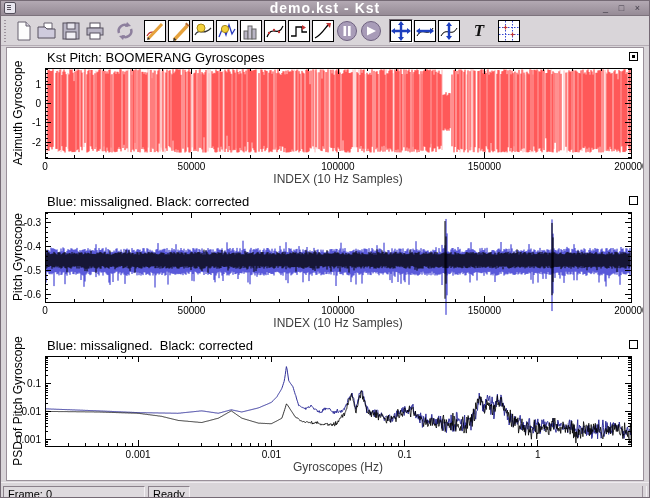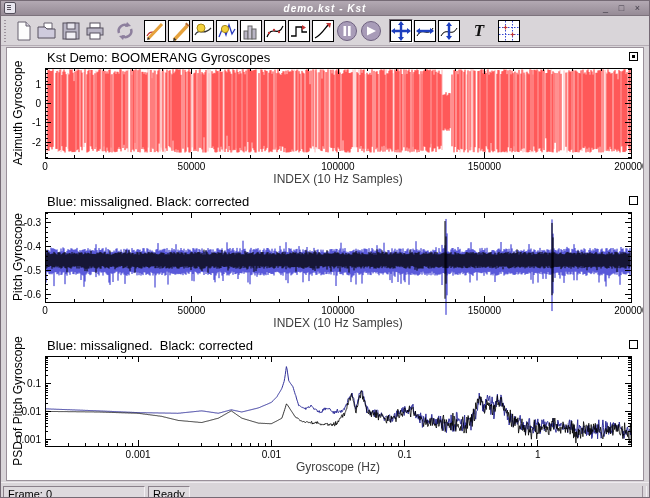--- a/index.html
+++ b/index.html
@@ -5,21 +5,21 @@
   html,body{margin:0;padding:0;background:#c9c4c9;font-family:"Liberation Sans",sans-serif;}
   .window{width:650px;height:498px;box-sizing:border-box;border:1px solid #756a75;
     background:#d9d5d9;position:relative;overflow:hidden;}
   
   .titlebar{height:14px;background:linear-gradient(#b3a9b3,#968b96);
     display:flex;align-items:center;position:relative;border-bottom:1px solid #7d737d;}
   .app-icon{width:10px;height:10px;margin-left:3px;background:#e9e6ef;border:1px solid #55505c;
     border-radius:2px;position:relative;}
   .app-icon:after{content:"";position:absolute;left:2px;top:2px;width:4px;height:1px;background:#55505c;box-shadow:0 2px 0 #55505c,0 4px 0 #55505c;}
   .win-title{position:absolute;left:0;right:0;text-align:center;color:#ffffff;
-    font-size:10px;font-style:italic;font-weight:bold;letter-spacing:1px;}
+    font-size:14px;font-weight:bold;letter-spacing:1px;}
   .win-controls{margin-left:auto;display:flex;gap:7px;padding-right:7px;z-index:2;}
   .win-btn{color:#3f3a46;font-size:9px;line-height:9px;width:9px;text-align:center;cursor:default;}
   
   .toolbar{height:27px;background:#d9d5d9;border-bottom:1px solid #b5adb5;
     display:flex;align-items:center;padding:1px 2px 1px 0;}
   .drag-handle{width:5px;height:22px;margin:0 3px 0 2px;
     background-image:repeating-linear-gradient(#9e949e 0 1px,transparent 1px 3px);
     background-size:2px 100%;background-repeat:repeat-y;background-position:1px 0;}
   .tb-btn{width:24px;height:24px;display:flex;align-items:center;justify-content:center;
     border:1px solid transparent;box-sizing:border-box;}
@@ -275,21 +275,21 @@
             <text x="331" y="122" text-anchor="middle" font-size="10" fill="#000" font-family="&quot;Liberation Sans&quot;,sans-serif">100000</text>
             <text x="477.5" y="122" text-anchor="middle" font-size="10" fill="#000" font-family="&quot;Liberation Sans&quot;,sans-serif">150000</text>
             <text x="624" y="122" text-anchor="middle" font-size="10" fill="#000" font-family="&quot;Liberation Sans&quot;,sans-serif">200000</text>
             <text x="34" y="40.43446088794926" text-anchor="end" font-size="10" fill="#000" font-family="&quot;Liberation Sans&quot;,sans-serif">1</text>
             <text x="34" y="59.461945031712474" text-anchor="end" font-size="10" fill="#000" font-family="&quot;Liberation Sans&quot;,sans-serif">0</text>
             <text x="34" y="78.48942917547569" text-anchor="end" font-size="10" fill="#000" font-family="&quot;Liberation Sans&quot;,sans-serif">-1</text>
             <text x="34" y="97.51691331923891" text-anchor="end" font-size="10" fill="#000" font-family="&quot;Liberation Sans&quot;,sans-serif">-2</text>
             <path d="M38 110V104M38 20V26M184.5 110V104M184.5 20V26M331 110V104M331 20V26M477.5 110V104M477.5 20V26M624 110V104M624 20V26M38 36.93446088794926H44M624 36.93446088794926H618M38 55.961945031712474H44M624 55.961945031712474H618M38 74.98942917547569H44M624 74.98942917547569H618M38 94.01691331923891H44M624 94.01691331923891H618" stroke="#000" stroke-width="1" fill="none" shape-rendering="crispEdges"></path>
             <path d="M67.3 110V107M67.3 20V23M96.6 110V107M96.6 20V23M125.89999999999999 110V107M125.89999999999999 20V23M155.2 110V107M155.2 20V23M213.79999999999998 110V107M213.79999999999998 20V23M243.1 110V107M243.1 20V23M272.4 110V107M272.4 20V23M301.7 110V107M301.7 20V23M360.3 110V107M360.3 20V23M389.59999999999997 110V107M389.59999999999997 20V23M418.90000000000003 110V107M418.90000000000003 20V23M448.2 110V107M448.2 20V23M506.8 110V107M506.8 20V23M536.0999999999999 110V107M536.0999999999999 20V23M565.4 110V107M565.4 20V23M594.6999999999999 110V107M594.6999999999999 20V23M38 109.23890063424948H41M624 109.23890063424948H621M38 105.43340380549684H41M624 105.43340380549684H621M38 101.62790697674419H41M624 101.62790697674419H621M38 97.82241014799155H41M624 97.82241014799155H621M38 90.21141649048626H41M624 90.21141649048626H621M38 86.4059196617336H41M624 86.4059196617336H621M38 82.60042283298097H41M624 82.60042283298097H621M38 78.79492600422833H41M624 78.79492600422833H621M38 71.18393234672304H41M624 71.18393234672304H621M38 67.3784355179704H41M624 67.3784355179704H621M38 63.57293868921775H41M624 63.57293868921775H621M38 59.76744186046512H41M624 59.76744186046512H621M38 52.15644820295982H41M624 52.15644820295982H621M38 48.35095137420719H41M624 48.35095137420719H621M38 44.54545454545455H41M624 44.54545454545455H621M38 40.739957716701895H41M624 40.739957716701895H621M38 33.128964059196605H41M624 33.128964059196605H621M38 29.323467230443967H41M624 29.323467230443967H621M38 25.51797040169133H41M624 25.51797040169133H621M38 21.71247357293869H41M624 21.71247357293869H621" stroke="#000" stroke-width="1" fill="none" shape-rendering="crispEdges"></path>
           </svg>
-        <div class="plot-title">Kst Demo: BOOMERANG Gyroscopes</div>
+        <div class="plot-title">Kst Pitch: BOOMERANG Gyroscopes</div>
         <div class="ylab">Azimuth Gyroscope</div>
         <div class="xlab">INDEX (10 Hz Samples)</div>
         <div class="zoombox focused"></div>
       </div>
 
       <div class="plot">
           <svg width="636" height="144" viewBox="0 0 636 144">
             <path d="M39 58.4V90.5M40 58.4V80.2M41 57.9V80.1M42 58.5V81.9M43 59.7V82.3M44 55.6V81.5M45 56.5V82.3M46 56.2V81.2M47 56.8V94.1M48 57.1V80.3M49 58.0V80.1M50 57.4V82.2M51 60.2V81.7M52 60.5V83.4M53 59.5V79.7M54 56.5V83.0M55 59.3V82.6M56 55.4V80.5M57 56.3V80.2M58 60.7V92.2M59 60.8V82.2M60 58.9V83.7M61 57.2V79.9M62 57.8V80.6M63 58.2V82.8M64 56.3V79.8M65 56.6V79.6M66 57.7V82.0M67 57.8V82.2M68 57.5V80.1M69 57.3V82.7M70 55.9V81.6M71 59.3V81.8M72 60.4V80.7M73 58.1V81.6M74 59.4V88.0M75 58.0V82.8M76 57.6V83.5M77 57.5V94.8M78 57.0V89.5M79 59.1V82.6M80 58.4V81.4M81 56.2V79.8M82 58.6V82.0M83 57.4V83.2M84 59.0V82.6M85 58.3V79.8M86 58.1V79.8M87 59.1V80.0M88 56.2V80.2M89 52.2V85.1M90 58.1V79.8M91 60.2V82.1M92 56.1V83.5M93 58.0V79.6M94 58.0V80.6M95 56.7V80.4M96 56.2V83.6M97 59.6V80.3M98 58.7V79.9M99 55.5V81.4M100 60.6V82.6M101 57.0V83.1M102 57.9V90.6M103 60.2V92.9M104 60.4V81.3M105 59.8V81.8M106 60.2V90.0M107 58.5V81.3M108 59.7V80.7M109 56.8V79.7M110 56.3V79.6M111 59.6V88.7M112 58.8V81.6M113 60.6V80.2M114 57.5V83.2M115 59.8V81.5M116 60.8V80.6M117 56.9V82.6M118 60.6V91.9M119 57.3V83.3M120 56.5V83.8M121 57.9V82.1M122 57.5V83.3M123 60.4V80.1M124 60.8V79.9M125 56.1V82.0M126 58.3V80.2M127 57.9V81.1M128 59.8V80.3M129 59.3V80.2M130 57.6V83.4M131 57.0V80.6M132 58.1V83.2M133 57.6V81.2M134 60.1V83.6M135 59.0V81.9M136 56.2V83.1M137 56.2V80.2M138 59.5V80.5M139 60.8V82.9M140 56.2V82.1M141 56.8V81.7M142 59.9V82.8M143 57.7V83.6M144 59.5V79.9M145 58.5V81.0M146 59.7V83.5M147 60.2V81.6M148 60.6V95.5M149 57.6V83.3M150 57.1V81.7M151 51.1V81.2M152 59.1V82.6M153 57.8V81.7M154 58.7V80.4M155 57.7V83.0M156 57.4V81.4M157 56.8V80.8M158 56.8V83.7M159 59.8V83.0M160 56.1V79.6M161 60.3V92.6M162 57.9V80.5M163 60.3V83.3M164 58.4V81.4M165 56.2V81.4M166 58.5V81.9M167 57.0V81.8M168 58.4V82.7M169 52.2V82.4M170 60.6V81.7M171 57.6V82.2M172 59.1V81.8M173 58.2V82.1M174 56.0V82.4M175 58.0V81.4M176 58.8V83.2M177 56.7V80.9M178 60.3V82.1M179 58.2V82.8M180 59.8V79.8M181 56.8V81.3M182 57.7V81.8M183 57.7V79.8M184 58.9V79.7M185 59.7V88.8M186 56.1V82.0M187 56.5V89.3M188 58.2V79.6M189 56.5V80.1M190 56.4V81.2M191 60.3V82.5M192 57.0V81.1M193 57.8V81.5M194 60.1V79.8M195 56.4V79.9M196 58.7V80.2M197 59.7V83.0M198 59.6V79.7M199 58.2V82.0M200 59.3V79.9M201 56.1V82.8M202 57.9V82.0M203 57.4V82.0M204 57.4V83.0M205 60.7V80.9M206 57.4V81.2M207 60.2V87.9M208 59.3V90.3M209 60.1V83.5M210 56.5V81.4M211 56.2V80.1M212 57.6V86.2M213 57.8V79.7M214 57.8V80.7M215 56.3V83.6M216 60.8V89.0M217 59.4V82.0M218 58.3V79.9M219 60.5V80.7M220 50.3V83.4M221 56.8V82.6M222 57.3V83.5M223 56.0V81.9M224 59.1V80.9M225 57.4V79.6M226 56.0V82.8M227 58.3V80.1M228 60.5V82.1M229 58.9V82.0M230 55.9V81.0M231 59.7V87.0M232 59.4V82.8M233 56.3V81.0M234 60.7V81.2M235 58.2V81.3M236 48.7V79.7M237 57.1V81.8M238 56.7V80.3M239 59.4V80.4M240 60.8V80.5M241 59.9V90.5M242 60.7V80.4M243 57.6V92.3M244 55.9V83.2M245 60.5V82.7M246 57.7V80.1M247 57.1V81.4M248 57.8V83.5M249 56.6V81.1M250 57.2V84.8M251 56.1V82.7M252 59.3V80.8M253 57.8V83.2M254 60.1V82.8M255 60.4V81.2M256 58.1V82.6M257 56.5V83.6M258 59.7V82.3M259 57.8V83.2M260 56.0V80.1M261 56.0V82.9M262 57.4V81.0M263 58.6V80.9M264 59.8V82.0M265 56.7V81.9M266 60.9V81.9M267 58.7V83.5M268 56.5V80.1M269 59.1V80.2M270 60.5V79.6M271 60.9V80.0M272 59.3V80.6M273 53.9V81.5M274 57.5V83.1M275 60.1V81.4M276 59.5V83.7M277 56.6V80.3M278 59.1V80.3M279 50.2V88.2M280 59.9V81.6M281 60.4V91.2M282 56.0V81.4M283 57.0V80.5M284 56.5V83.4M285 58.8V82.5M286 60.9V81.5M287 57.6V80.3M288 58.8V80.7M289 57.2V81.1M290 56.9V82.9M291 60.6V79.9M292 54.1V79.8M293 57.6V80.5M294 59.9V80.2M295 60.2V79.6M296 57.4V90.3M297 59.6V81.0M298 58.0V81.6M299 58.9V83.0M300 55.0V80.9M301 59.1V80.2M302 60.9V89.1M303 58.4V82.6M304 60.6V81.7M305 59.0V83.7M306 59.9V80.9M307 55.9V79.8M308 59.1V80.8M309 60.8V82.9M310 57.9V82.7M311 57.4V79.6M312 60.2V81.7M313 60.5V80.8M314 57.6V83.3M315 59.6V82.5M316 57.7V82.4M317 60.2V82.7M318 60.7V79.9M319 60.1V82.1M320 59.2V81.9M321 59.2V80.1M322 60.4V82.2M323 57.3V80.6M324 57.2V82.5M325 57.0V79.9M326 59.1V80.1M327 57.3V83.3M328 58.9V79.6M329 56.9V94.0M330 57.0V83.6M331 61.0V80.1M332 58.2V79.7M333 56.5V81.9M334 50.7V82.2M335 59.7V81.7M336 56.5V83.2M337 58.9V80.7M338 56.1V80.4M339 59.5V80.4M340 60.8V82.6M341 59.8V83.1M342 60.9V83.4M343 59.1V82.3M344 59.5V90.1M345 59.0V85.4M346 58.3V83.7M347 57.7V83.3M348 60.0V81.1M349 56.7V92.5M350 58.9V80.4M351 57.5V81.1M352 58.6V82.7M353 58.1V82.5M354 59.3V81.6M355 57.3V91.6M356 59.9V83.1M357 56.6V80.6M358 56.6V79.6M359 56.9V81.0M360 57.2V80.7M361 60.5V82.7M362 56.2V80.7M363 60.8V82.8M364 59.0V83.1M365 56.0V79.9M366 57.4V81.4M367 59.8V80.2M368 58.5V80.0M369 59.3V81.3M370 53.2V80.0M371 58.2V81.8M372 56.6V83.3M373 56.6V80.9M374 57.2V81.6M375 60.4V81.2M376 59.5V82.6M377 50.7V81.1M378 59.5V80.0M379 61.0V81.1M380 60.7V82.2M381 58.0V82.4M382 58.3V80.4M383 60.3V88.1M384 60.5V81.9M385 56.3V90.9M386 60.1V79.6M387 58.6V83.7M388 56.7V84.8M389 60.0V79.9M390 57.8V80.2M391 60.2V90.0M392 56.6V81.2M393 56.7V82.7M394 56.8V91.8M395 60.0V82.1M396 56.4V81.4M397 61.0V88.4M398 59.1V90.2M399 59.2V82.8M400 57.4V80.1M401 56.4V82.4M402 60.7V92.8M403 59.6V82.5M404 57.1V83.0M405 60.4V81.3M406 56.6V82.7M407 57.8V82.0M408 58.3V83.2M409 49.2V81.9M410 57.3V83.2M411 59.1V83.7M412 57.8V83.0M413 59.0V82.2M414 56.2V80.3M415 60.3V82.7M416 57.4V79.7M417 57.2V81.5M418 58.5V83.0M419 59.4V81.6M420 58.8V83.6M421 58.4V81.4M422 60.0V82.8M423 60.4V80.9M424 58.9V83.3M425 60.6V79.6M426 57.7V82.6M427 58.7V81.0M428 58.1V83.5M429 55.2V82.4M430 60.9V83.5M431 61.0V82.7M432 56.1V82.4M433 59.7V82.6M434 60.8V81.8M435 52.9V93.0M436 56.7V81.0M437 56.1V81.1M438 53.3V82.0M439 59.7V81.3M440 60.3V83.4M441 59.4V81.3M442 59.9V82.2M443 60.7V82.0M444 57.5V80.9M445 56.1V79.7M446 56.0V83.7M447 58.3V80.5M448 56.9V82.5M449 58.3V82.2M450 59.0V82.4M451 55.0V82.9M452 57.9V81.3M453 56.8V82.5M454 60.8V81.1M455 59.6V79.9M456 60.2V82.1M457 59.9V80.9M458 59.7V83.4M459 58.2V83.2M460 58.0V80.9M461 56.5V80.2M462 56.2V81.6M463 57.7V90.5M464 50.2V82.0M465 57.3V83.0M466 57.2V83.9M467 58.1V80.9M468 58.7V80.5M469 59.9V80.0M470 60.5V88.5M471 60.8V80.3M472 60.5V80.6M473 56.3V80.7M474 58.7V81.2M475 55.9V81.1M476 58.1V80.4M477 58.1V83.8M478 56.3V80.1M479 60.3V81.4M480 55.8V82.5M481 60.9V79.8M482 60.3V80.1M483 60.6V79.7M484 59.9V83.2M485 58.3V82.0M486 58.0V83.4M487 58.4V81.6M488 59.2V90.0M489 61.0V83.5M490 58.2V83.4M491 56.9V83.1M492 56.5V82.5M493 57.7V80.3M494 50.0V81.9M495 59.7V79.6M496 59.2V80.2M497 57.1V83.6M498 57.7V82.6M499 56.6V81.7M500 57.0V82.4M501 59.6V82.2M502 56.8V80.6M503 59.3V81.7M504 52.3V81.4M505 56.4V81.3M506 61.0V82.6M507 59.1V82.8M508 61.0V82.9M509 58.2V82.1M510 61.0V80.1M511 58.0V82.5M512 58.9V81.7M513 59.8V80.4M514 58.3V82.3M515 58.9V82.4M516 58.8V81.1M517 57.5V80.8M518 60.1V82.8M519 59.0V81.9M520 59.5V81.8M521 57.6V81.8M522 52.1V80.5M523 57.7V81.3M524 56.5V87.8M525 60.0V79.9M526 59.3V91.7M527 57.4V83.0M528 58.0V81.1M529 60.3V80.8M530 59.5V81.4M531 58.3V90.6M532 59.6V80.9M533 55.9V82.0M534 60.3V79.9M535 58.1V82.3M536 58.8V86.9M537 57.9V81.4M538 58.7V81.7M539 60.4V86.9M540 57.3V82.1M541 57.6V80.0M542 57.9V82.6M543 59.7V82.7M544 57.5V82.7M545 60.2V82.0M546 59.1V80.9M547 56.4V81.6M548 58.1V85.9M549 58.2V81.0M550 59.4V80.2M551 57.5V80.8M552 56.3V83.0M553 60.3V86.6M554 57.1V80.3M555 58.0V83.3M556 59.7V83.7M557 57.0V90.9M558 58.8V83.8M559 56.8V79.7M560 54.9V81.8M561 56.2V82.6M562 56.5V79.9M563 60.5V82.5M564 60.8V82.1M565 56.9V79.8M566 57.4V82.6M567 52.2V88.3M568 56.0V79.7M569 58.7V79.7M570 59.4V88.3M571 57.8V82.5M572 59.1V80.9M573 61.0V82.0M574 57.7V79.6M575 57.7V79.8M576 59.1V82.7M577 56.3V81.9M578 57.2V81.9M579 61.0V83.8M580 60.2V83.3M581 60.8V80.5M582 58.0V80.5M583 56.2V81.2M584 58.4V82.1M585 59.4V81.2M586 57.4V79.6M587 58.7V82.2M588 56.0V80.3M589 57.3V81.2M590 56.6V80.1M591 57.0V82.7M592 61.0V90.5M593 59.8V83.5M594 57.4V82.4M595 56.5V83.2M596 59.1V81.7M597 59.9V81.7M598 59.5V89.5M599 56.3V94.5M600 56.2V82.9M601 59.0V83.4M602 57.9V86.3M603 57.0V83.8M604 56.0V82.8M605 59.9V82.2M606 56.0V81.4M607 57.8V81.5M608 57.3V82.5M609 58.7V80.6M610 56.7V82.8M611 60.8V79.9M612 60.4V84.4M613 59.0V92.8M614 55.0V83.1M615 57.0V79.8M616 56.4V81.7M617 59.6V82.2M618 59.9V82.2M619 56.3V82.5M620 56.5V81.5M621 60.3V80.5M622 57.9V81.2M623 56.0V83.8M439 26.939473684210526V122.86052631578946M440 41.386842105263156V103.32105263157892M545 27.41315789473684V119.07105263157895M546 41.62368421052631V101.42631578947368" stroke="#2323cc" stroke-width="1" fill="none"></path>
             <path d="M39 62.4V76.8M40 57.8V75.7M41 60.3V74.8M42 60.6V75.0M43 62.2V73.9M44 62.1V74.1M45 61.7V76.7M46 61.6V75.0M47 59.9V75.5M48 60.8V75.2M49 61.9V73.9M50 62.6V75.3M51 60.5V74.2M52 60.1V75.6M53 60.6V75.4M54 62.5V76.6M55 61.9V75.9M56 61.1V74.4M57 60.3V74.6M58 60.0V76.0M59 62.7V76.4M60 61.4V80.4M61 62.2V75.2M62 61.2V75.4M63 61.1V75.9M64 62.2V76.6M65 60.1V75.3M66 61.9V74.0M67 60.7V74.8M68 61.4V74.3M69 61.8V74.4M70 61.3V76.5M71 62.4V74.0M72 60.3V76.6M73 61.0V74.0M74 60.4V75.5M75 60.7V75.6M76 62.4V75.2M77 62.0V76.4M78 60.4V79.1M79 61.4V76.8M80 61.5V79.3M81 60.7V76.6M82 61.2V76.5M83 61.9V74.5M84 58.7V76.3M85 62.0V75.6M86 61.8V74.4M87 62.1V75.6M88 61.9V76.2M89 62.2V80.8M90 60.7V76.6M91 61.4V75.7M92 60.8V74.9M93 59.9V76.5M94 60.3V76.7M95 60.9V74.1M96 61.8V74.1M97 60.6V74.9M98 60.0V76.3M99 62.3V75.5M100 62.1V75.1M101 61.8V76.0M102 62.4V76.6M103 58.6V74.7M104 62.7V75.0M105 62.6V74.8M106 61.7V74.1M107 61.9V74.8M108 61.0V77.3M109 60.9V75.9M110 61.3V75.3M111 60.4V75.3M112 60.5V74.2M113 60.3V74.8M114 59.9V73.9M115 62.2V74.0M116 61.2V76.3M117 60.8V76.0M118 60.5V74.9M119 58.0V75.5M120 61.8V73.9M121 60.8V76.2M122 58.3V76.6M123 60.4V78.9M124 62.2V75.8M125 60.9V74.6M126 61.0V74.5M127 62.5V75.0M128 61.7V80.7M129 62.3V76.4M130 60.1V75.1M131 60.4V75.0M132 62.7V76.2M133 60.1V75.8M134 60.3V76.6M135 61.7V76.3M136 61.9V74.5M137 61.6V75.4M138 60.8V75.3M139 61.4V74.2M140 61.8V74.9M141 60.4V75.0M142 59.9V76.2M143 61.3V75.2M144 60.5V74.6M145 60.3V74.1M146 60.9V74.5M147 61.9V74.0M148 60.7V76.2M149 62.2V76.1M150 61.9V74.0M151 62.7V76.1M152 62.1V74.8M153 61.6V76.6M154 60.4V74.3M155 60.7V76.4M156 60.7V76.0M157 61.1V75.2M158 62.6V74.1M159 62.1V76.4M160 62.6V76.1M161 61.2V75.6M162 62.5V76.6M163 60.3V76.2M164 60.1V75.1M165 60.7V76.6M166 61.6V74.4M167 60.1V75.3M168 61.1V74.4M169 62.2V74.9M170 60.3V76.3M171 60.4V76.6M172 60.5V76.5M173 62.0V75.3M174 60.4V74.9M175 60.5V74.8M176 61.3V74.6M177 62.7V76.5M178 60.7V74.3M179 60.7V75.7M180 62.3V74.1M181 61.9V75.8M182 62.4V74.9M183 61.4V75.2M184 60.2V78.0M185 60.1V75.0M186 61.3V73.8M187 61.8V75.7M188 60.1V76.5M189 61.3V76.4M190 60.6V76.2M191 60.0V74.2M192 60.1V74.9M193 60.5V76.7M194 62.1V77.6M195 61.0V79.0M196 62.6V76.6M197 57.6V76.4M198 62.5V76.2M199 58.4V74.6M200 60.1V74.2M201 61.6V80.8M202 62.6V75.7M203 62.5V76.5M204 62.1V75.6M205 60.4V74.2M206 61.1V74.4M207 60.4V75.8M208 61.0V75.6M209 61.0V74.6M210 62.0V76.7M211 60.2V75.3M212 60.8V76.6M213 60.6V76.2M214 61.0V76.0M215 58.0V74.0M216 62.5V74.6M217 61.2V75.0M218 59.6V75.0M219 60.5V74.5M220 62.2V74.7M221 62.4V78.5M222 60.5V76.5M223 62.0V74.0M224 62.0V75.2M225 61.1V74.7M226 60.9V75.7M227 60.7V75.9M228 62.5V75.2M229 60.7V76.7M230 61.6V75.6M231 60.5V76.4M232 61.3V74.7M233 60.5V77.1M234 62.2V76.4M235 62.5V75.7M236 62.1V74.0M237 62.6V76.0M238 59.2V74.8M239 61.1V75.9M240 60.0V77.5M241 62.0V76.7M242 61.2V74.6M243 61.6V73.9M244 60.9V76.5M245 61.1V74.6M246 60.0V76.2M247 62.7V79.8M248 62.2V73.9M249 61.5V79.1M250 60.5V76.5M251 60.1V74.2M252 61.4V75.9M253 62.0V76.1M254 60.3V74.1M255 60.0V75.3M256 60.1V74.4M257 62.4V76.6M258 62.7V74.9M259 61.6V74.0M260 60.3V76.3M261 60.2V74.4M262 62.3V75.9M263 61.0V75.5M264 62.3V75.3M265 61.6V74.7M266 61.5V75.9M267 61.3V76.7M268 62.4V76.0M269 62.6V74.5M270 59.9V73.9M271 61.3V75.8M272 61.1V74.2M273 61.8V74.4M274 62.3V74.1M275 60.8V76.3M276 59.9V76.2M277 62.0V75.1M278 60.2V73.9M279 62.6V77.3M280 62.2V73.9M281 61.9V75.6M282 62.1V75.3M283 60.6V76.4M284 61.2V75.3M285 61.5V75.0M286 59.9V75.2M287 60.5V75.1M288 60.9V75.0M289 60.3V79.7M290 62.2V74.9M291 61.2V74.9M292 61.7V75.8M293 60.0V74.8M294 62.4V75.7M295 60.9V76.0M296 61.8V76.7M297 62.4V76.6M298 60.9V75.3M299 57.8V75.9M300 60.4V75.2M301 62.3V75.3M302 59.9V74.2M303 60.5V75.9M304 60.6V76.1M305 61.5V76.4M306 61.6V78.0M307 60.2V76.5M308 58.3V78.9M309 60.1V73.9M310 62.5V76.6M311 61.4V76.4M312 60.1V76.3M313 61.2V74.3M314 62.3V74.0M315 62.6V74.2M316 62.6V75.5M317 61.4V75.1M318 61.2V74.6M319 61.6V74.4M320 58.1V77.6M321 61.4V74.3M322 61.5V74.2M323 61.8V75.8M324 61.6V79.6M325 61.9V74.0M326 61.3V74.9M327 61.3V76.5M328 59.9V75.4M329 61.2V74.6M330 60.5V73.9M331 60.4V76.3M332 61.3V74.1M333 62.3V79.7M334 62.1V74.2M335 61.6V75.5M336 60.7V75.2M337 62.2V74.7M338 62.7V76.2M339 61.0V74.4M340 62.6V76.5M341 61.7V76.4M342 61.6V80.6M343 62.4V74.0M344 62.7V74.4M345 62.5V75.7M346 60.6V74.8M347 60.5V78.4M348 60.5V75.5M349 58.9V76.3M350 60.8V74.7M351 62.0V75.3M352 60.3V74.3M353 61.7V75.2M354 62.6V76.5M355 60.7V75.3M356 61.4V74.1M357 62.2V76.4M358 62.2V75.0M359 62.4V74.1M360 62.4V75.4M361 62.4V74.3M362 60.1V74.3M363 61.2V76.5M364 59.9V75.0M365 62.0V74.8M366 60.8V74.8M367 62.7V76.5M368 61.0V76.2M369 62.7V76.7M370 57.3V75.5M371 60.3V75.8M372 60.3V76.3M373 61.3V75.3M374 61.4V73.9M375 58.3V76.2M376 60.0V74.8M377 62.0V74.0M378 60.8V75.5M379 59.9V74.0M380 60.4V76.2M381 62.3V75.3M382 62.6V75.8M383 61.5V76.6M384 60.3V76.2M385 62.4V75.0M386 61.4V76.6M387 61.3V76.2M388 60.2V76.3M389 59.7V73.9M390 61.7V74.5M391 61.4V74.5M392 61.7V74.4M393 60.3V75.2M394 60.8V73.9M395 61.6V75.2M396 62.6V74.7M397 61.1V76.0M398 61.6V76.3M399 62.5V76.6M400 62.0V75.6M401 62.3V74.6M402 61.9V76.3M403 57.6V76.5M404 61.0V74.2M405 59.9V73.9M406 61.4V74.1M407 62.7V74.9M408 60.6V77.8M409 60.9V75.5M410 61.0V78.7M411 60.5V76.6M412 59.9V76.5M413 62.7V76.3M414 62.7V76.4M415 62.1V76.4M416 61.6V76.5M417 60.7V74.2M418 62.0V74.1M419 60.2V74.9M420 62.0V74.5M421 61.4V75.9M422 61.6V76.6M423 60.7V74.6M424 60.2V76.4M425 60.4V75.7M426 62.3V75.5M427 61.5V76.2M428 60.0V75.3M429 62.3V74.5M430 60.0V75.0M431 62.5V75.5M432 62.2V75.7M433 62.5V75.3M434 61.9V74.9M435 61.3V74.4M436 61.2V75.9M437 60.4V75.5M438 61.7V76.2M439 60.6V76.0M440 61.9V76.2M441 61.6V76.1M442 61.7V74.7M443 61.4V73.9M444 60.2V76.0M445 62.4V74.7M446 62.4V74.5M447 62.6V76.3M448 60.1V75.4M449 60.8V75.8M450 62.3V74.7M451 61.0V75.3M452 61.7V75.5M453 61.9V75.3M454 62.3V75.7M455 62.4V76.3M456 62.2V75.8M457 62.5V73.9M458 61.8V75.4M459 60.4V76.0M460 60.0V76.2M461 61.2V75.9M462 60.5V74.9M463 61.5V75.6M464 60.2V73.9M465 61.3V75.0M466 60.0V75.3M467 61.3V75.6M468 61.3V76.3M469 61.0V73.9M470 61.4V75.8M471 62.7V75.9M472 60.0V74.5M473 62.4V75.9M474 60.6V74.5M475 62.6V75.5M476 60.0V75.4M477 60.7V74.8M478 60.8V75.6M479 61.9V75.7M480 62.0V74.9M481 61.5V74.5M482 60.7V74.6M483 60.6V76.0M484 60.1V74.6M485 62.3V76.2M486 62.4V75.6M487 62.4V75.7M488 60.6V74.9M489 62.7V76.7M490 62.5V73.9M491 60.8V75.9M492 59.9V75.0M493 61.8V74.0M494 61.1V75.1M495 61.1V74.1M496 61.8V77.3M497 61.0V74.1M498 60.9V75.0M499 60.2V74.0M500 61.2V74.9M501 59.9V75.9M502 62.2V76.6M503 60.8V75.9M504 61.3V76.1M505 61.9V75.1M506 61.0V75.4M507 60.2V74.2M508 61.6V76.2M509 61.0V75.2M510 57.3V75.3M511 59.9V74.2M512 62.5V75.1M513 60.3V75.8M514 59.9V75.2M515 62.2V74.5M516 61.0V75.4M517 60.4V74.8M518 60.0V76.4M519 61.2V75.3M520 62.4V75.6M521 61.2V74.6M522 60.3V74.3M523 61.0V75.9M524 60.6V74.5M525 62.7V75.4M526 60.1V74.3M527 61.6V76.2M528 62.2V74.4M529 62.2V74.4M530 62.1V75.2M531 60.5V75.8M532 60.9V75.8M533 59.9V76.3M534 62.0V75.3M535 60.0V74.0M536 62.1V75.4M537 61.1V76.5M538 60.3V76.1M539 60.6V74.3M540 60.8V74.7M541 62.5V76.0M542 60.8V73.9M543 60.9V75.6M544 61.6V76.4M545 60.5V76.0M546 60.9V75.7M547 60.2V75.2M548 60.6V74.7M549 61.7V75.0M550 61.5V74.9M551 62.4V74.9M552 61.9V74.7M553 61.0V74.6M554 60.5V77.1M555 62.1V75.8M556 62.0V74.9M557 62.6V74.1M558 62.0V76.2M559 60.7V74.3M560 60.1V74.8M561 59.9V74.8M562 60.9V75.9M563 60.9V74.5M564 60.6V76.7M565 61.5V74.7M566 61.4V75.2M567 60.8V75.6M568 61.0V73.9M569 62.4V74.4M570 61.1V74.9M571 58.6V76.6M572 60.9V74.9M573 60.6V75.7M574 62.4V74.0M575 60.0V76.2M576 61.3V74.5M577 61.7V76.0M578 60.7V75.4M579 62.6V75.0M580 61.1V78.3M581 61.4V75.3M582 61.4V74.9M583 60.2V74.6M584 61.6V76.2M585 61.1V75.3M586 61.9V74.6M587 61.9V74.8M588 61.1V74.5M589 59.9V75.4M590 61.4V78.2M591 62.4V74.7M592 61.8V75.2M593 62.2V74.6M594 61.4V76.5M595 59.9V74.9M596 61.9V74.4M597 62.2V74.3M598 62.5V75.5M599 62.7V76.1M600 61.6V76.7M601 62.3V75.8M602 60.0V76.1M603 61.6V74.0M604 61.6V74.8M605 60.8V76.7M606 62.6V74.1M607 62.3V75.2M608 59.9V76.3M609 60.4V75.7M610 60.0V80.0M611 61.4V75.9M612 62.4V73.9M613 62.2V76.3M614 60.3V75.7M615 61.9V75.1M616 60.1V75.6M617 61.2V75.4M618 60.4V76.5M619 61.0V76.5M620 62.2V74.4M621 61.5V74.1M622 61.6V76.4M623 60.3V75.0M438 29.07105263157895V106.75526315789473M439 44.46578947368421V91.7157894736842M545 30.96578947368421V103.20263157894736M546 45.41315789473684V89.9394736842105" stroke="#000000" stroke-width="1" fill="none"></path>
             <rect x="38" y="20" width="586" height="90" fill="none" stroke="#000" stroke-width="1" shape-rendering="crispEdges"></rect>
@@ -321,21 +321,21 @@
             <text x="397.6221002156124" y="122" text-anchor="middle" font-size="10" fill="#000" font-family="&quot;Liberation Sans&quot;,sans-serif">0.1</text>
             <text x="530.8663006468373" y="122" text-anchor="middle" font-size="10" fill="#000" font-family="&quot;Liberation Sans&quot;,sans-serif">1</text>
             <text x="34" y="51.4966514077196" text-anchor="end" font-size="10" fill="#000" font-family="&quot;Liberation Sans&quot;,sans-serif">0.1</text>
             <text x="34" y="79.4933028154392" text-anchor="end" font-size="10" fill="#000" font-family="&quot;Liberation Sans&quot;,sans-serif">0.01</text>
             <text x="34" y="107.48995422315878" text-anchor="end" font-size="10" fill="#000" font-family="&quot;Liberation Sans&quot;,sans-serif">0.001</text>
             <path d="M131.13369935316268 110V104M131.13369935316268 20V26M264.3778997843876 110V104M264.3778997843876 20V26M397.6221002156124 110V104M397.6221002156124 20V26M530.8663006468373 110V104M530.8663006468373 20V26M38 47.9966514077196H44M624 47.9966514077196H618M38 75.9933028154392H44M624 75.9933028154392H618M38 103.98995422315878H44M624 103.98995422315878H618" stroke="#000" stroke-width="1" fill="none" shape-rendering="crispEdges"></path>
             <path d="M38 110V107M38 20V23M61.463139015802014 110V107M61.463139015802014 20V23M78.11050107806236 110V107M78.11050107806236 20V23M91.02319827510041 110V107M91.02319827510041 20V23M101.5736400938643 110V107M101.5736400938643 20V23M110.49391154963276 110V107M110.49391154963276 20V23M118.22100215612463 110V107M118.22100215612463 20V23M125.0367791096662 110V107M125.0367791096662 20V23M171.24420043122495 110V107M171.24420043122495 20V23M194.70733944702687 110V107M194.70733944702687 20V23M211.35470150928725 110V107M211.35470150928725 20V23M224.2673987063253 110V107M224.2673987063253 20V23M234.81784052508914 110V107M234.81784052508914 20V23M243.73811198085767 110V107M243.73811198085767 20V23M251.46520258734947 110V107M251.46520258734947 20V23M258.2809795408911 110V107M258.2809795408911 20V23M304.48840086244985 110V107M304.48840086244985 20V23M327.95153987825177 110V107M327.95153987825177 20V23M344.5989019405121 110V107M344.5989019405121 20V23M357.51159913755015 110V107M357.51159913755015 20V23M368.0620409563141 110V107M368.0620409563141 20V23M376.98231241208254 110V107M376.98231241208254 20V23M384.7094030185744 110V107M384.7094030185744 20V23M391.525179972116 110V107M391.525179972116 20V23M437.73260129367475 110V107M437.73260129367475 20V23M461.1957403094767 110V107M461.1957403094767 20V23M477.843102371737 110V107M477.843102371737 20V23M490.7557995687751 110V107M490.7557995687751 20V23M501.306241387539 110V107M501.306241387539 20V23M510.22651284330743 110V107M510.22651284330743 20V23M517.9536034497993 110V107M517.9536034497993 20V23M524.7693804033408 110V107M524.7693804033408 20V23M570.9768017248997 110V107M570.9768017248997 20V23M594.4399407407016 110V107M594.4399407407016 20V23M611.087302802962 110V107M611.087302802962 20V23M624 110V107M624 20V23M38 108.32669039925216H41M624 108.32669039925216H621M38 106.7031100752629H41M624 106.7031100752629H621M38 105.27101073567803H41M624 105.27101073567803H621M38 95.56212237128696H41M624 95.56212237128696H621M38 90.63215677555861H41M624 90.63215677555861H621M38 87.13429051941513H41M624 87.13429051941513H621M38 84.42113466731101H41M624 84.42113466731101H621M38 82.20432492368678H41M624 82.20432492368678H621M38 80.33003899153256H41M624 80.33003899153256H621M38 78.70645866754332H41M624 78.70645866754332H621M38 77.27435932795842H41M624 77.27435932795842H621M38 67.56547096356736H41M624 67.56547096356736H621M38 62.63550536783901H41M624 62.63550536783901H621M38 59.13763911169555H41M624 59.13763911169555H621M38 56.42448325959142H41M624 56.42448325959142H621M38 54.207673515967194H41M624 54.207673515967194H621M38 52.33338758381297H41M624 52.33338758381297H621M38 50.70980725982372H41M624 50.70980725982372H621M38 49.27770792023883H41M624 49.27770792023883H621M38 39.56881955584777H41M624 39.56881955584777H621M38 34.638853960119405H41M624 34.638853960119405H621M38 31.140987703975952H41M624 31.140987703975952H621M38 28.42783185187183H41M624 28.42783185187183H621M38 26.21102210824759H41M624 26.21102210824759H621M38 24.336736176093368H41M624 24.336736176093368H621M38 22.713155852104123H41M624 22.713155852104123H621M38 21.281056512519243H41M624 21.281056512519243H621" stroke="#000" stroke-width="1" fill="none" shape-rendering="crispEdges"></path>
           </svg>
         <div class="plot-title">Blue: missaligned.  Black: corrected</div>
         <div class="ylab">PSD of Pitch Gyroscope</div>
-        <div class="xlab">Gyroscope (Hz)</div>
+        <div class="xlab">Gyroscopes (Hz)</div>
         <div class="zoombox"></div>
       </div>
 
     </div>
   </div>
 
   <div class="statusbar">
     <div class="sb-box sb-frame">Frame: 0</div>
     <div class="sb-box">Ready</div>
     <div class="sb-grip"></div>

